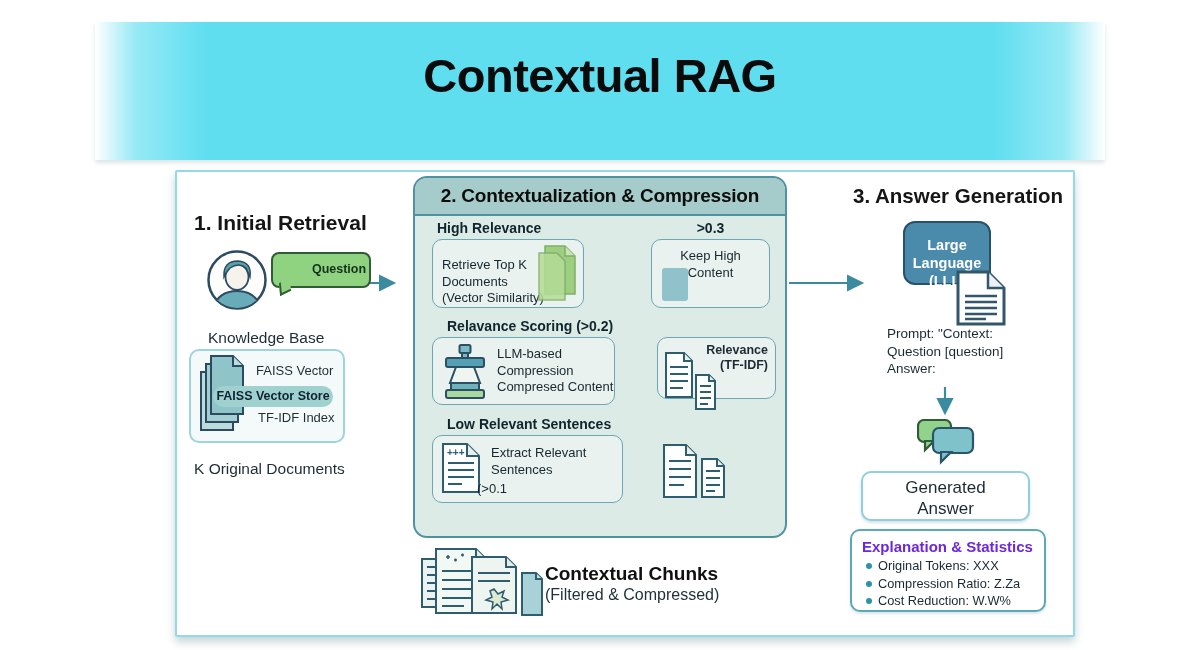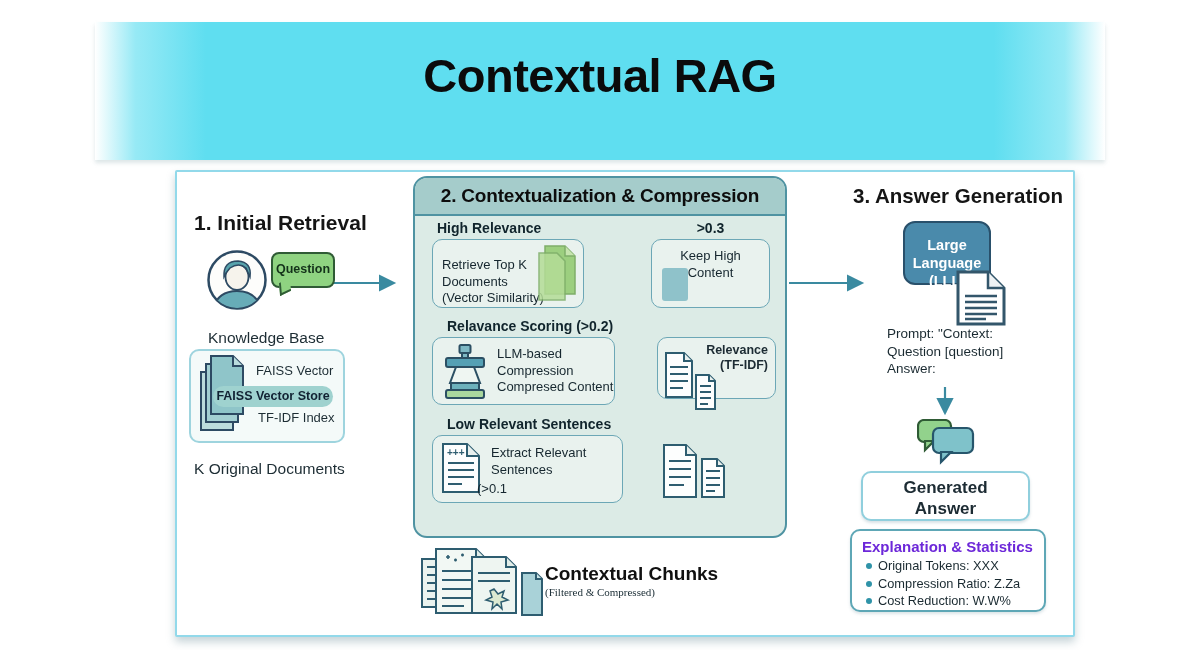--- a/index.html
+++ b/index.html
@@ -18,44 +18,44 @@
   
   .ibox{background:#e9f2ee;border:1.5px solid #6ca7b6;border-radius:10px;box-sizing:border-box;}
   .lab{font-size:14px;font-weight:700;color:#10242c;white-space:nowrap;}
   .txt13{font-size:13px;line-height:16.5px;color:#16272f;}
   
   #s2-box{left:413px;top:176px;width:374px;height:362px;background:#dcebe6;border:2px solid #4f93a2;border-radius:14px;box-sizing:border-box;}
   #s2-header{height:36px;line-height:36px;text-align:center;background:#a5cccb;border-bottom:2px solid #4f93a2;
     border-radius:12px 12px 0 0;font-size:19px;font-weight:800;color:#0d0d0d;letter-spacing:-.2px;}
   
   #q-bubble{left:271px;top:252px;width:60px;height:32px;background:#8fd381;border:2px solid #2f5b35;border-radius:8px;
-    font-size:12.5px;font-weight:700;color:#14321a;text-align:center;line-height:30px;}
+    font-size:12.5px;font-weight:700;color:#14321a;text-align:center;line-height:30px;padding-left:36px;}
   #q-bubble:after{content:"";position:absolute;left:6px;bottom:-7px;width:10px;height:10px;background:#8fd381;
     border-left:2px solid #2f5b35;border-bottom:2px solid #2f5b35;transform:rotate(-25deg) skewX(-20deg);}
   
   #kb-box{left:189px;top:349px;width:152px;height:90px;background:#f4faf9;border:2px solid #9ed4de;border-radius:10px;}
   #kb-pill{left:213px;top:386px;width:120px;height:21px;background:#9fd2cf;border-radius:11px;text-align:center;
     font-size:12.5px;font-weight:700;line-height:21px;color:#123;}
   .kb-item{font-size:13px;color:#1d2d34;white-space:nowrap;}
   
   #llm-box{left:903px;top:221px;width:88px;height:64px;background:#4a8aab;border:2px solid #29506b;border-radius:12px;
     color:#fff;text-align:center;font-size:14.5px;font-weight:700;line-height:18px;padding-top:13px;box-sizing:border-box;}
   #prompt{left:887px;top:325px;font-size:13.5px;line-height:17.5px;color:#1a2a31;}
   #gen-box{left:861px;top:471px;width:169px;height:50px;background:#fff;border:2px solid #90cfdd;border-radius:10px;
-    text-align:center;font-size:17px;font-weight:700;line-height:21px;padding-top:4px;box-sizing:border-box;
+    text-align:center;font-size:17px;font-weight:400;line-height:21px;padding-top:4px;box-sizing:border-box;
     box-shadow:0 2px 3px rgba(140,170,180,.35);}
   #stats-box{left:850px;top:529px;width:196px;height:83px;background:#fff;border:2px solid #5ea7b6;border-radius:10px;
     padding:7px 10px;box-sizing:border-box;box-shadow:0 2px 3px rgba(140,170,180,.3);}
   #stats-title{font-size:15px;font-weight:800;color:#6d28d9;margin-bottom:2px;}
   .stat-row{display:flex;align-items:flex-start;font-size:12.8px;line-height:17.5px;color:#1a2a31;}
   .dot{width:6px;height:6px;border-radius:50%;background:#2f93a8;margin:6px 6px 0 4px;flex:none;}
   
   #chunks-cap{left:545px;top:563px;width:200px;text-align:left;}
   #chunks-title{font-size:19px;font-weight:800;color:#101010;}
-  #chunks-sub{font-size:11px;color:#20323a;margin-top:1px;font-family:Liberation Serif, serif;}
+  #chunks-sub{font-size:16px;color:#20323a;margin-top:1px;}
   svg{display:block;}
 </style>
 </head>
 <body>
 
 <div id="stage">
 
   <div class="abs" id="banner">
     <div id="main-title">Contextual RAG</div>
   </div>

